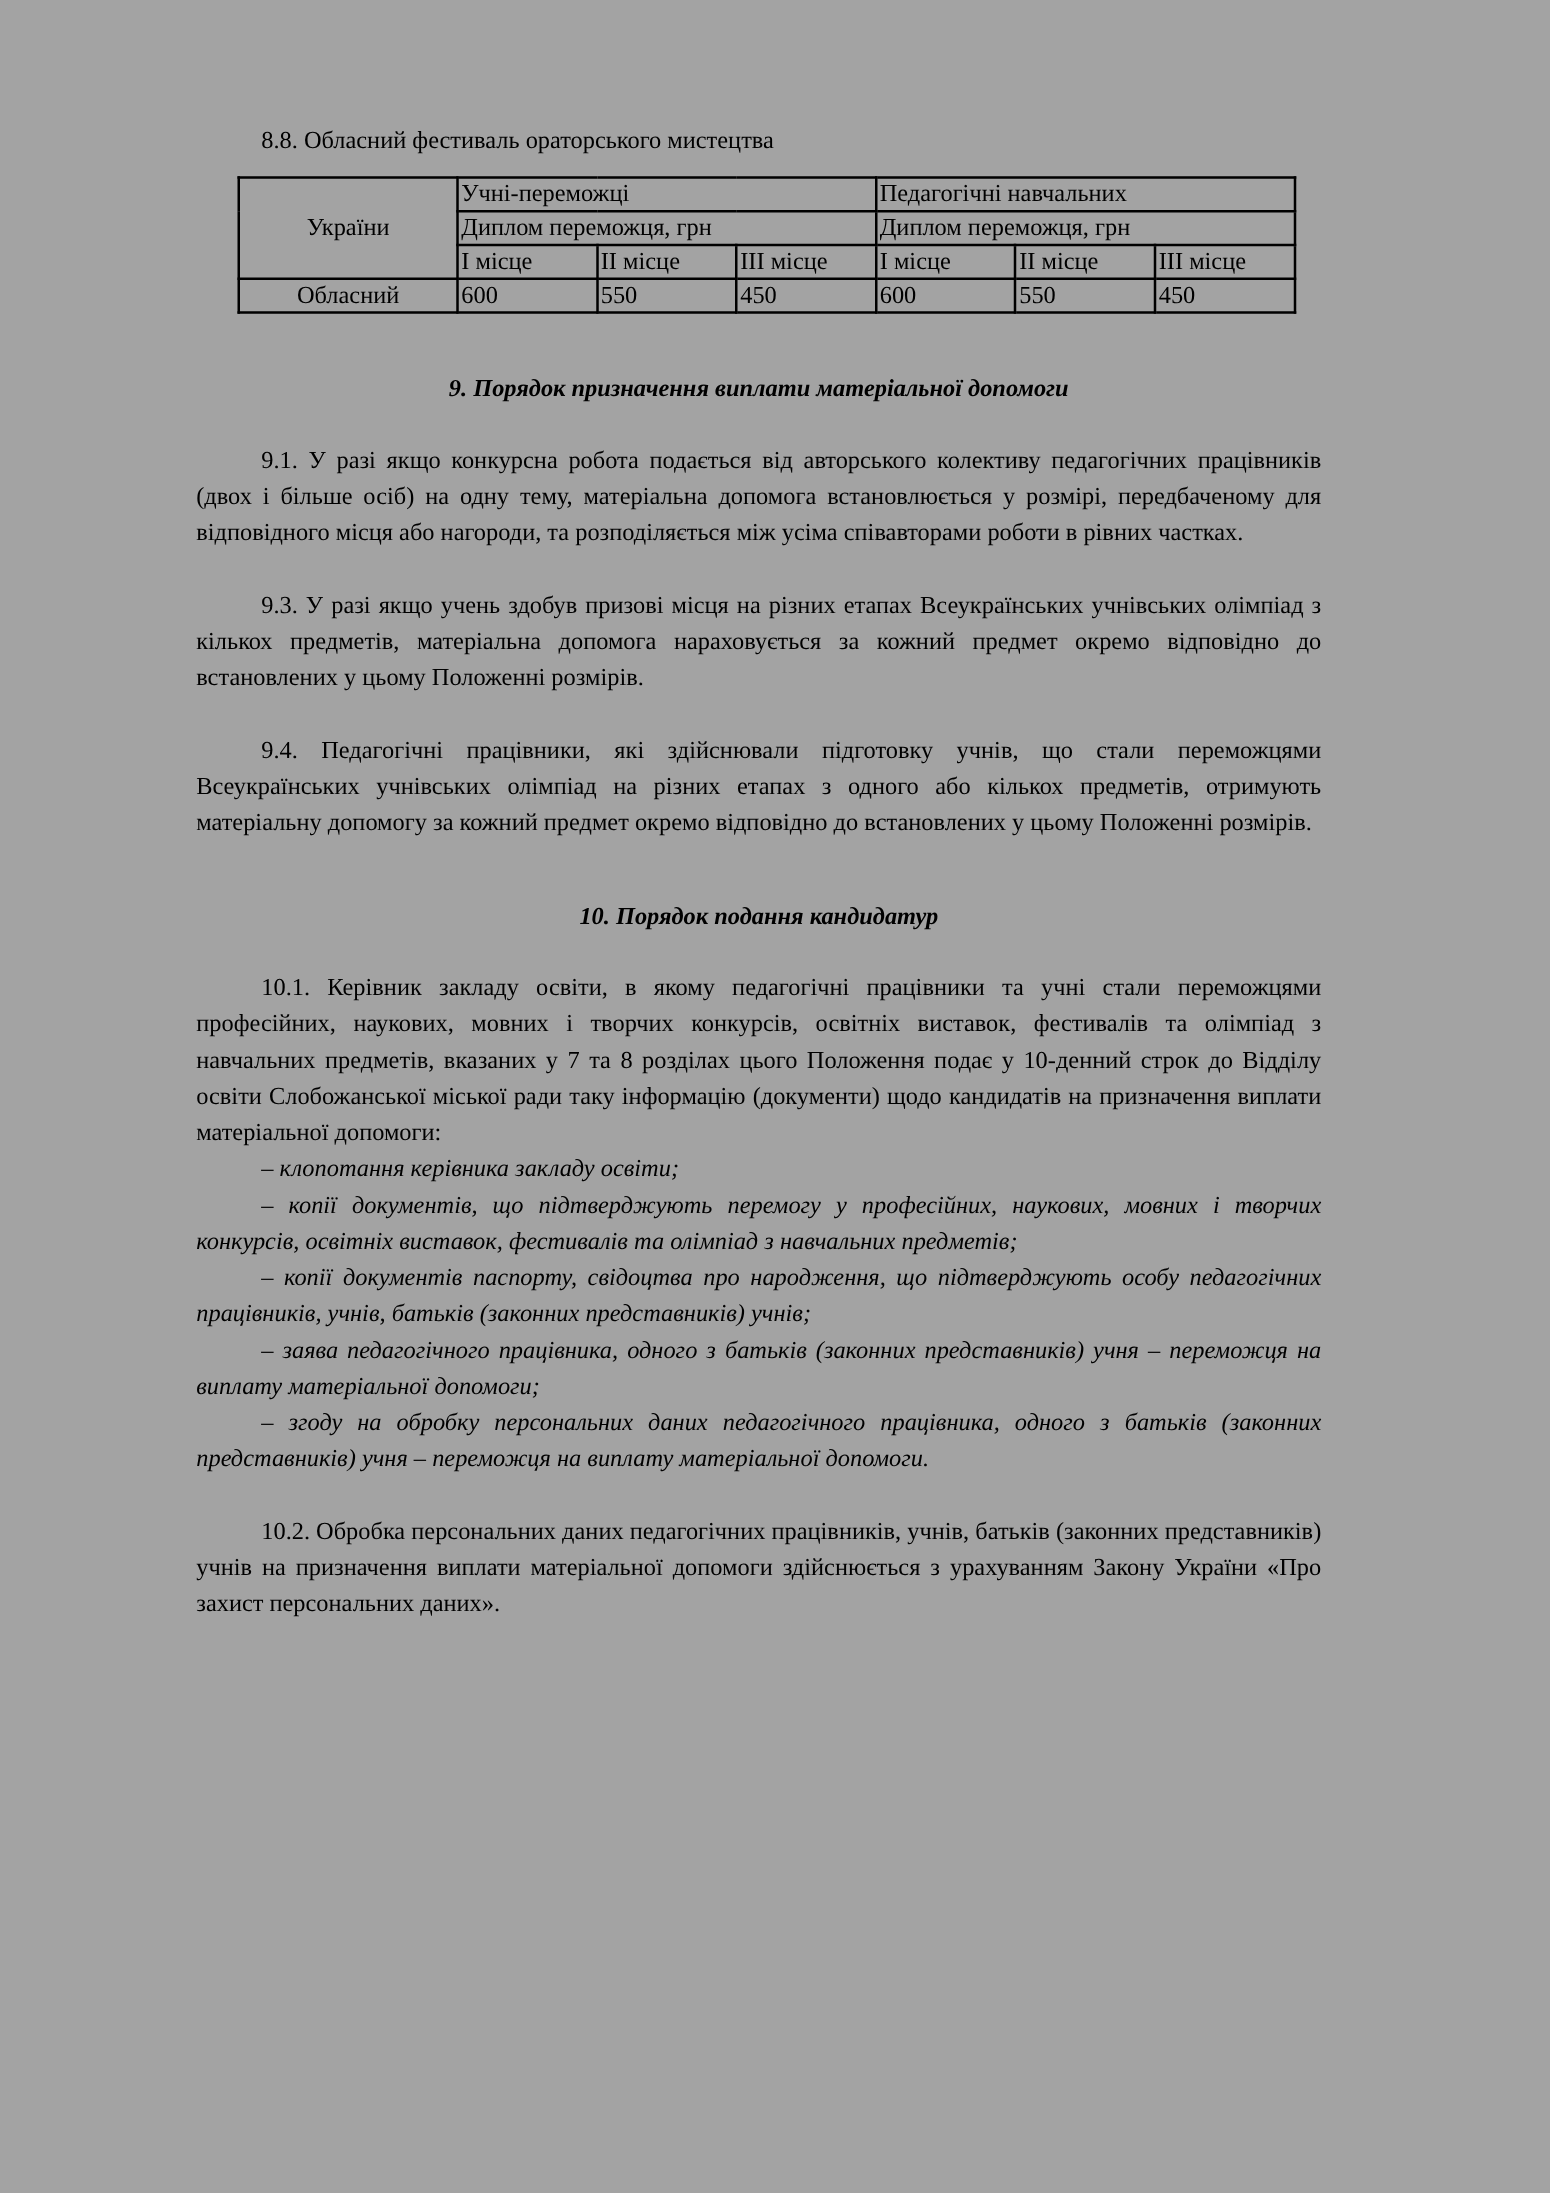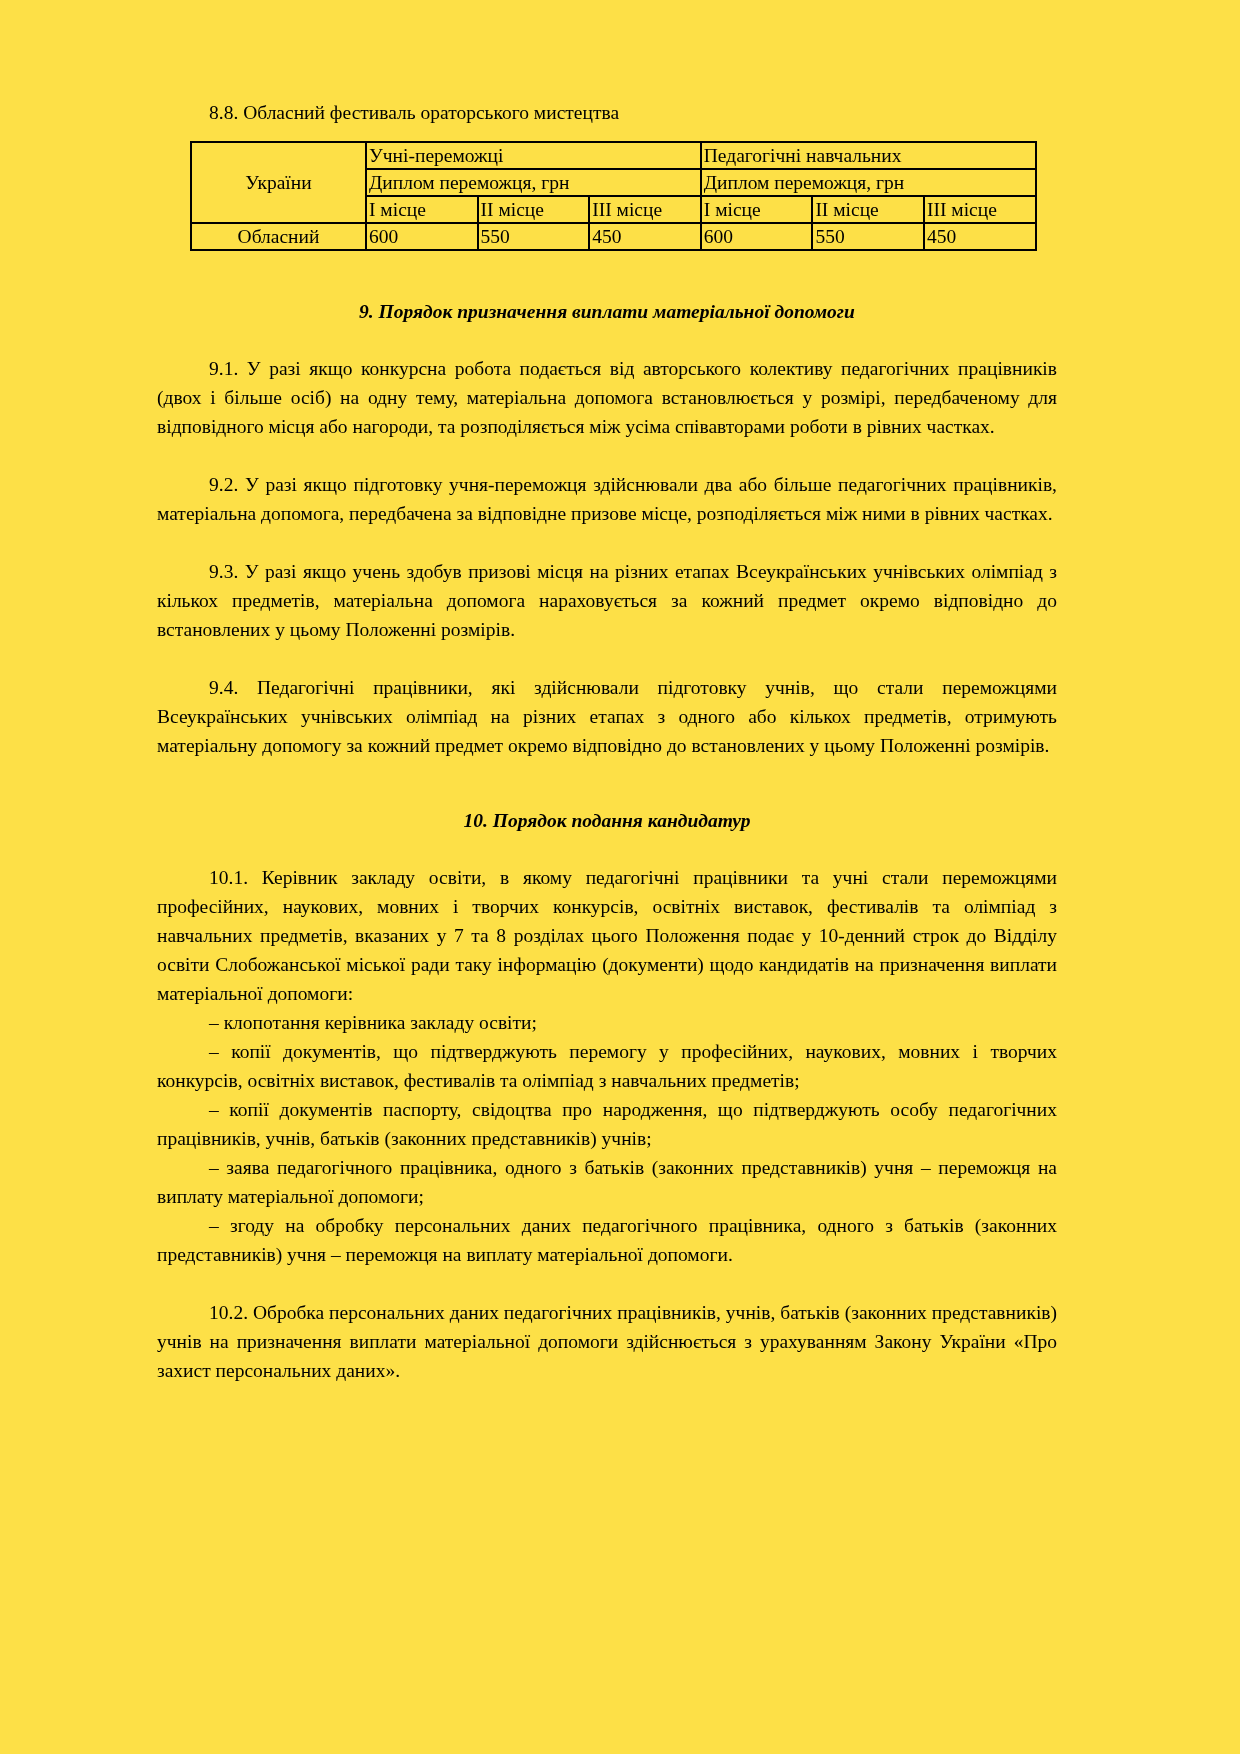--- a/index.html
+++ b/index.html
@@ -6,21 +6,21 @@
   html, body { background: #ffffff; }
   body {
     width: 1240px;
     font-family: "Liberation Serif", "DejaVu Serif", serif;
     color: #000000;
   }
   .page {
     position: relative;
     width: 1240px;
     height: 1754px;
-    background: #fde047;
+    background: #a3a3a3;
     overflow: hidden;
   }
   .content {
     position: absolute;
     top: 98px;
     left: 157px;
     width: 900px;
     font-size: 19.5px;
     line-height: 29px;
   }
@@ -57,20 +57,21 @@
   .para {
     text-align: justify;
     text-indent: 52px;
     margin-top: 29px;
   }
   .para.first-after-heading { margin-top: 0; }
   .list-item {
     text-align: justify;
     text-indent: 52px;
     margin-top: 0;
+    font-style: italic;
   }
 </style>
 </head>
 <body>
 
 <div class="page">
   <div class="content">
 
     <p class="doc-title">8.8. Обласний фестиваль ораторського мистецтва</p>
 
@@ -110,21 +111,20 @@
           <td>600</td>
           <td>550</td>
           <td>450</td>
         </tr>
       </tbody>
     </table>
 
     <p class="section-heading">9. Порядок призначення виплати матеріальної допомоги</p>
 
     <p class="para first-after-heading">9.1. У разі якщо конкурсна робота подається від авторського колективу педагогічних працівників (двох і більше осіб) на одну тему, матеріальна допомога встановлюється у розмірі, передбаченому для відповідного місця або нагороди, та розподіляється між усіма співавторами роботи в рівних частках.</p>
-    <p class="para">9.2. У разі якщо підготовку учня-переможця здійснювали два або більше педагогічних працівників, матеріальна допомога, передбачена за відповідне призове місце, розподіляється між ними в рівних частках.</p>
     <p class="para">9.3. У разі якщо учень здобув призові місця на різних етапах Всеукраїнських учнівських олімпіад з кількох предметів, матеріальна допомога нараховується за кожний предмет окремо відповідно до встановлених у цьому Положенні розмірів.</p>
     <p class="para">9.4. Педагогічні працівники, які здійснювали підготовку учнів, що стали переможцями Всеукраїнських учнівських олімпіад на різних етапах з одного або кількох предметів, отримують матеріальну допомогу за кожний предмет окремо відповідно до встановлених у цьому Положенні розмірів.</p>
 
     <p class="section-heading">10. Порядок подання кандидатур</p>
 
     <p class="para first-after-heading">10.1. Керівник закладу освіти, в якому педагогічні працівники та учні стали переможцями професійних, наукових, мовних і творчих конкурсів, освітніх виставок, фестивалів та олімпіад з навчальних предметів, вказаних у 7 та 8 розділах цього Положення подає у 10-денний строк до Відділу освіти Слобожанської міської ради таку інформацію (документи) щодо кандидатів на призначення виплати матеріальної допомоги:</p>
 
     <p class="list-item">– клопотання керівника закладу освіти;</p>
     <p class="list-item">– копії документів, що підтверджують перемогу у професійних, наукових, мовних і творчих конкурсів, освітніх виставок, фестивалів та олімпіад з навчальних предметів;</p>
     <p class="list-item">– копії документів паспорту, свідоцтва про народження, що підтверджують особу педагогічних працівників, учнів, батьків (законних представників) учнів;</p>

